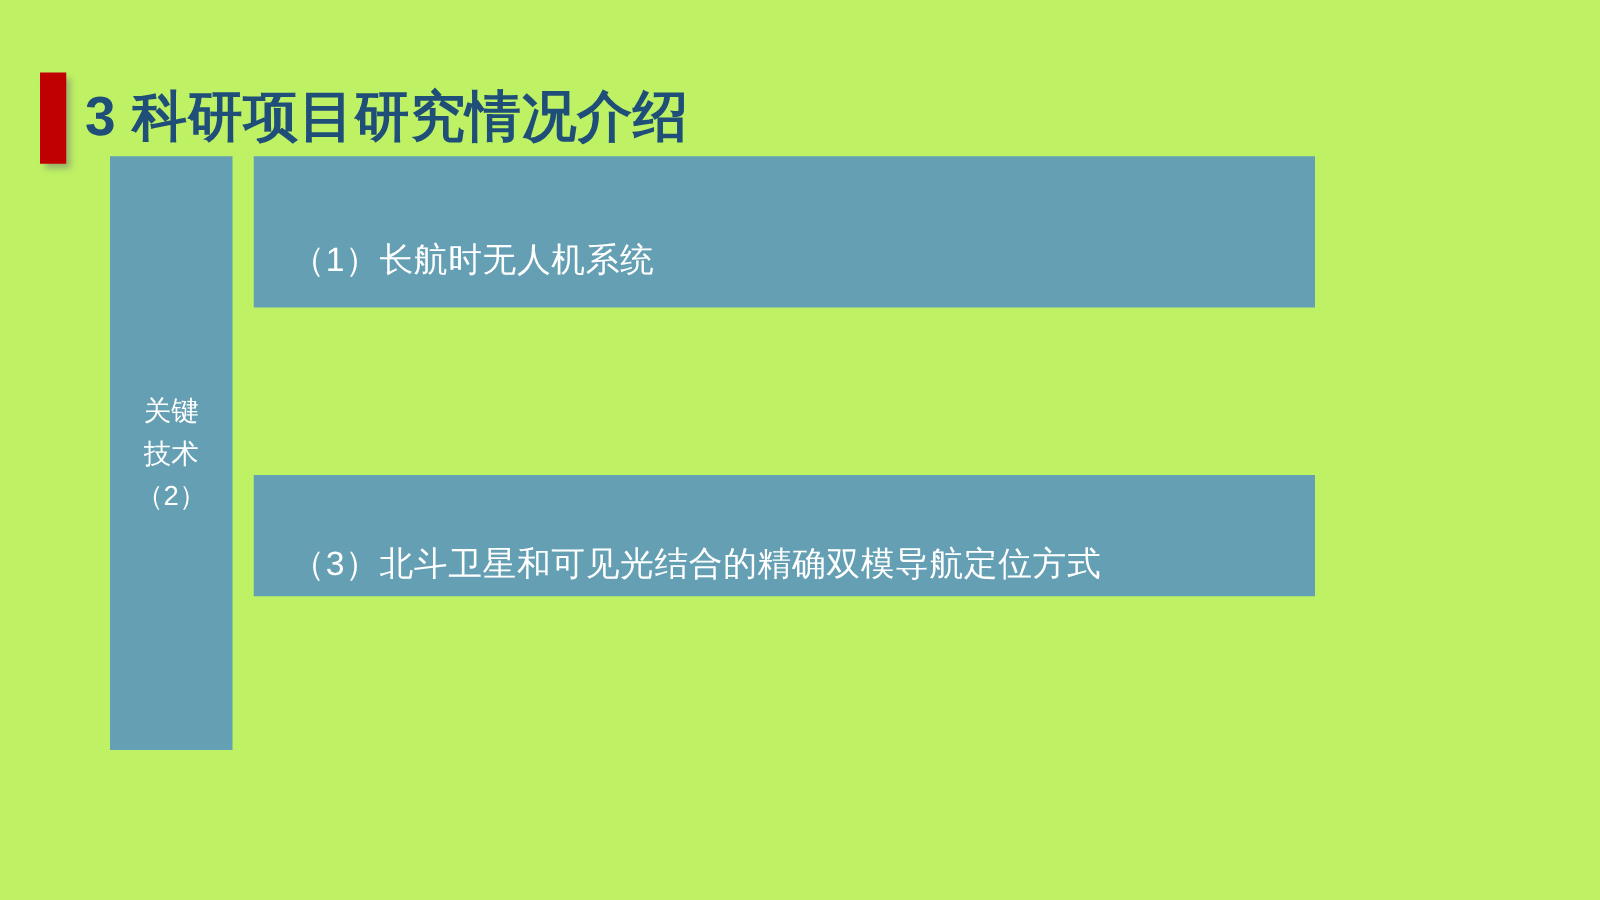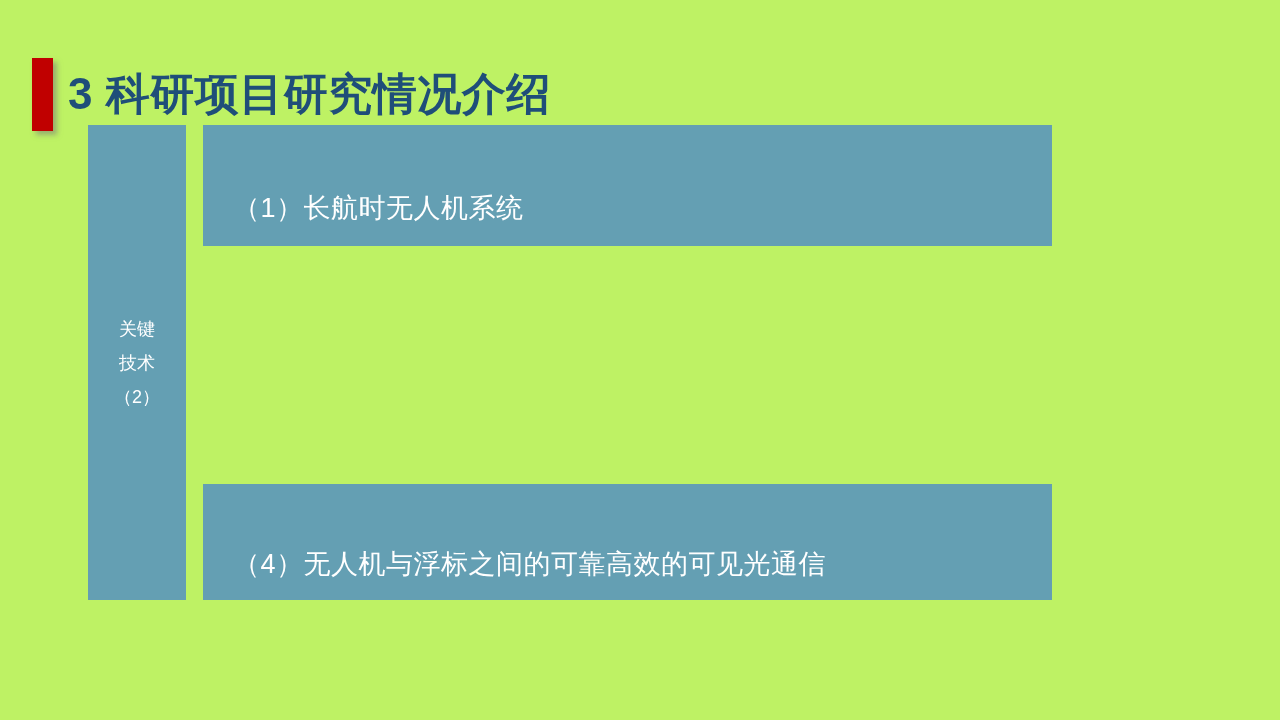--- a/index.html
+++ b/index.html
@@ -71,21 +71,21 @@
     width: 98px;
     height: 475px;
     background: #649FB3;
     display: flex;
     flex-direction: column;
     align-items: center;
     justify-content: center;
     color: #FFFFFF;
   }
   .side-label-line {
-    font-size: 18px;
+    font-size: 22px;
     line-height: 34px;
     text-align: center;
     white-space: nowrap;
   }
 
   .rows {
     position: absolute;
     left: 115px;
     top: 0;
     width: 849px;
@@ -132,21 +132,21 @@
       <div class="side-label-line">（2）</div>
     </div>
 
     <div class="rows">
 
       <div class="row row-1">
         <div class="row-text">（1）长航时无人机系统</div>
       </div>
 
 
+      <div class="row row-3">
+        <div class="row-text">（3）北斗卫星和可见光结合的精确双模导航定位方式</div>
+      </div>
 
-      <div class="row row-4">
-        <div class="row-text">（4）无人机与浮标之间的可靠高效的可见光通信</div>
-      </div>
 
     </div>
   </div>
 
 </div>
 
 </body></html>

